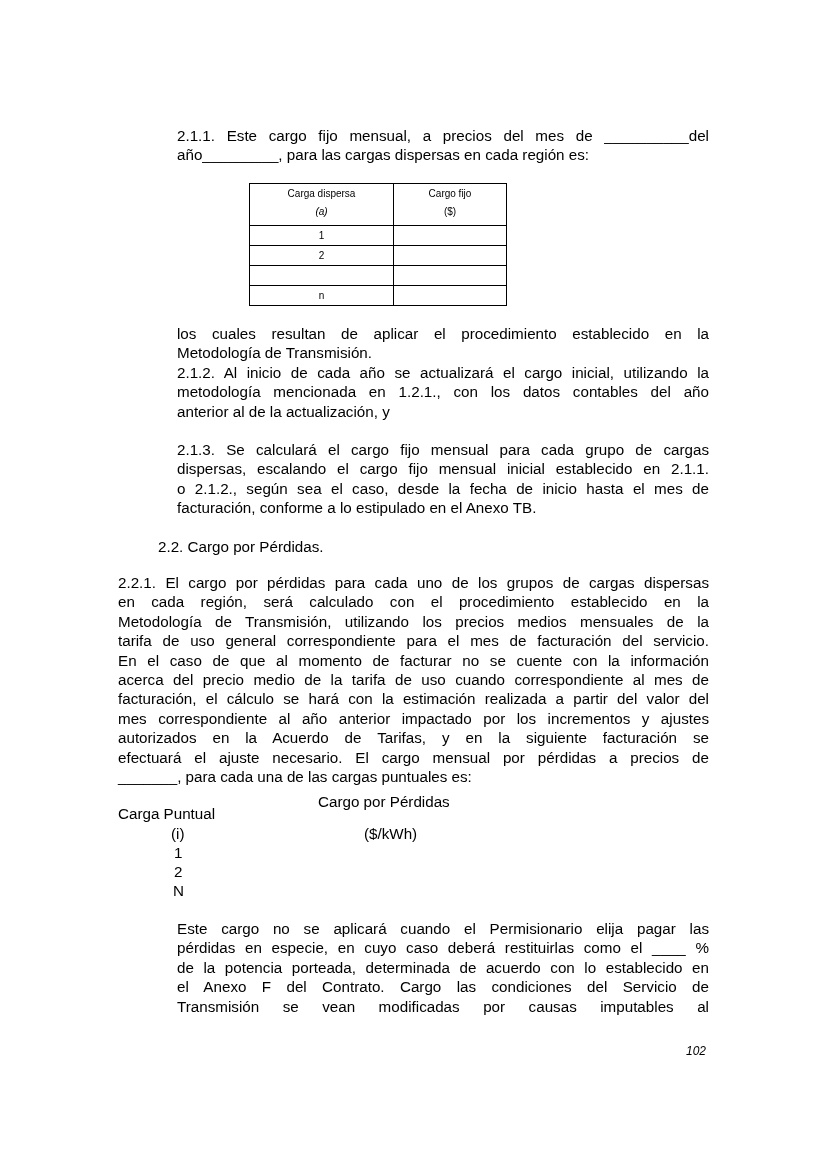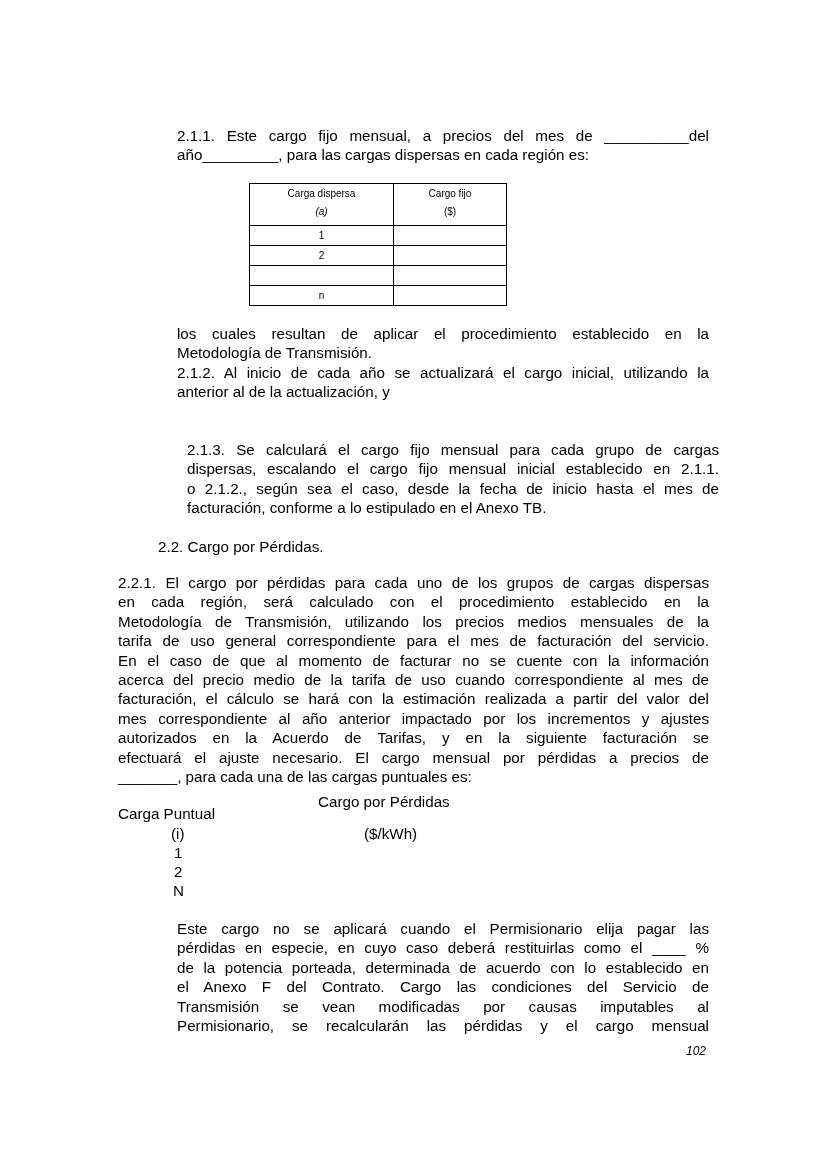--- a/index.html
+++ b/index.html
@@ -66,24 +66,25 @@
     <td>n</td>
     <td></td>
   </tr>
 </tbody>
   </table>
 
 <div class="blk ind" style="top:324px;">
   <span class="just">los cuales resultan de aplicar el procedimiento establecido en la</span>
   <span class="line">Metodología de Transmisión.</span>
   <span class="just">2.1.2. Al inicio de cada año se actualizará el cargo inicial, utilizando la</span>
+  <span class="just">metodología mencionada en 1.2.1., con los datos contables del año</span>
   <span class="line">anterior al de la actualización, y</span>
 </div>
 
-<div class="blk ind" style="top:440px;margin-left:10px;">
+<div class="blk ind" style="top:440px;">
   <span class="just">2.1.3. Se calculará el cargo fijo mensual para cada grupo de cargas</span>
   <span class="just">dispersas, escalando el cargo fijo mensual inicial establecido en 2.1.1.</span>
   <span class="just">o 2.1.2., según sea el caso, desde la fecha de inicio hasta el mes de</span>
   <span class="line">facturación, conforme a lo estipulado en el Anexo TB.</span>
 </div>
 
 <div class="blk" style="left:158px; top:537px;">2.2. Cargo por Pérdidas.</div>
 
 <div class="blk full" style="top:573px;">
   <span class="just">2.2.1. El cargo por pérdidas para cada uno de los grupos de cargas dispersas</span>
@@ -108,16 +109,15 @@
   <div class="pt" style="left:174px; top:862px;">2</div>
   <div class="pt" style="left:173px; top:881px;">N</div>
 </div>
 
 <div class="blk ind" style="top:919px;">
   <span class="just">Este cargo no se aplicará cuando el Permisionario elija pagar las</span>
   <span class="just">pérdidas en especie, en cuyo caso deberá restituirlas como el ____ %</span>
   <span class="just">de la potencia porteada, determinada de acuerdo con lo establecido en</span>
   <span class="just">el Anexo F del Contrato. Cargo las condiciones del Servicio de</span>
   <span class="just">Transmisión se vean modificadas por causas imputables al</span>
-  <span class="just">Permisionario, se recalcularán las pérdidas y el cargo mensual</span>
 </div>
 
 <div class="pagenum">102</div>
 
 </body></html>

